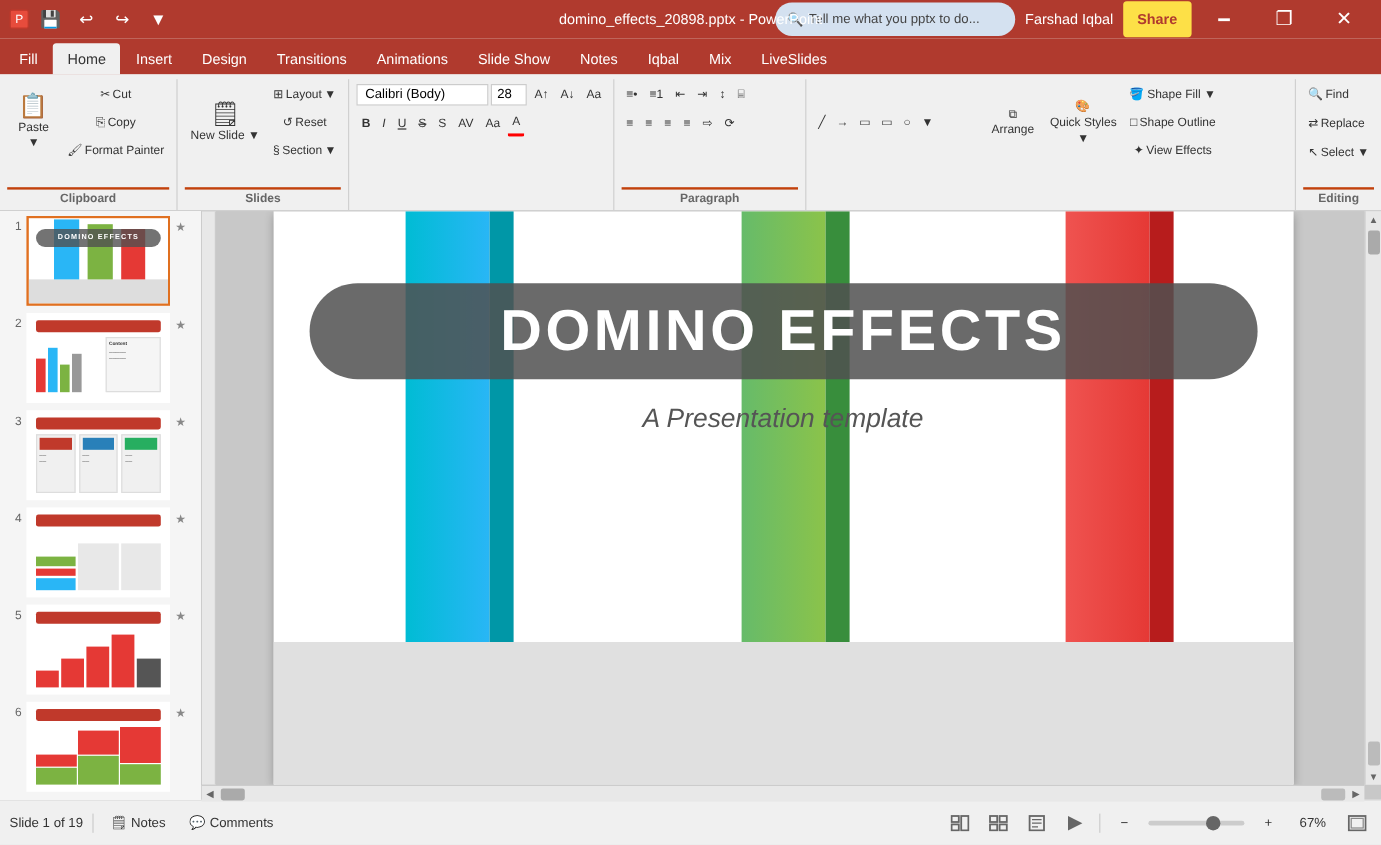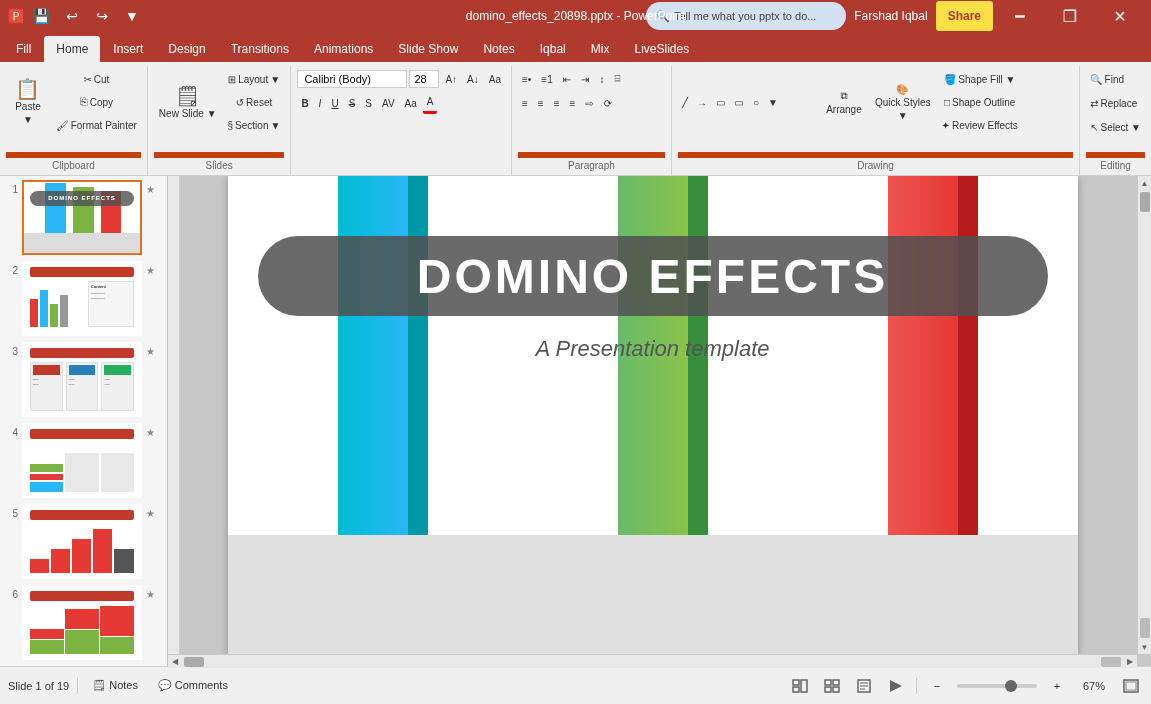--- a/index.html
+++ b/index.html
@@ -27,21 +27,21 @@
     .tab-item.active { background: #f0f0f0; color: #333; }
 
     
     .ribbon {
       height: 114px; background: #f0f0f0; border-bottom: 1px solid #d0d0d0; display: flex; align-items: stretch; padding: 4px 0 0 0;
     }
     .ribbon-group {
       display: flex; flex-direction: column; align-items: flex-start; padding: 2px 6px; border-right: 1px solid #d0d0d0; min-width: fit-content;
     }
     .ribbon-group-content { display: flex; align-items: flex-start; gap: 2px; flex: 1; }
-    .ribbon-group-label { font-size: 10px; color: #666; text-align: center; width: 100%; padding: 2px 0; border-top: 6px solid #c2410c; margin-top: auto; }
+    .ribbon-group-label { font-size: 10px; color: #666; text-align: center; width: 100%; padding: 2px 0; border-top: 2px solid #c2410c; margin-top: auto; font-weight: bold; }
     .rb-btn {
       display: flex; flex-direction: column; align-items: center; justify-content: center;
       padding: 3px 5px; cursor: pointer; border-radius: 2px; min-width: 36px; font-size: 10px; color: #333; gap: 2px;
     }
     .rb-btn .icon { font-size: 20px; line-height: 1; }
     .rb-btn-large { min-width: 44px; height: 68px; }
     .rb-btn-small { flex-direction: row; height: 22px; padding: 2px 4px; min-width: auto; gap: 2px; }
 
     
     .rb-col { display: flex; flex-direction: column; gap: 1px; }
@@ -274,26 +274,25 @@
           <div class="rb-btn rb-btn-small">
             <span>🪣</span>
             <span>Shape Fill ▼</span>
           </div>
           <div class="rb-btn rb-btn-small">
             <span>□</span>
             <span>Shape Outline</span>
           </div>
           <div class="rb-btn rb-btn-small">
             <span>✦</span>
-            <span>Review Effects</span>
-          </div>
-        </div>
-      </div>
-    </div>
-    <div class="ribbon-group-label">Drawing</div>
+            <span>View Effects</span>
+          </div>
+        </div>
+      </div>
+    </div>
   </div>
 
   <div class="ribbon-group" style="border-right:none;">
     <div class="ribbon-group-content" style="flex-direction:column; gap:2px;">
       <div class="rb-btn rb-btn-small">
         <span>🔍</span>
         <span>Find</span>
       </div>
       <div class="rb-btn rb-btn-small">
         <span>⇄</span>

